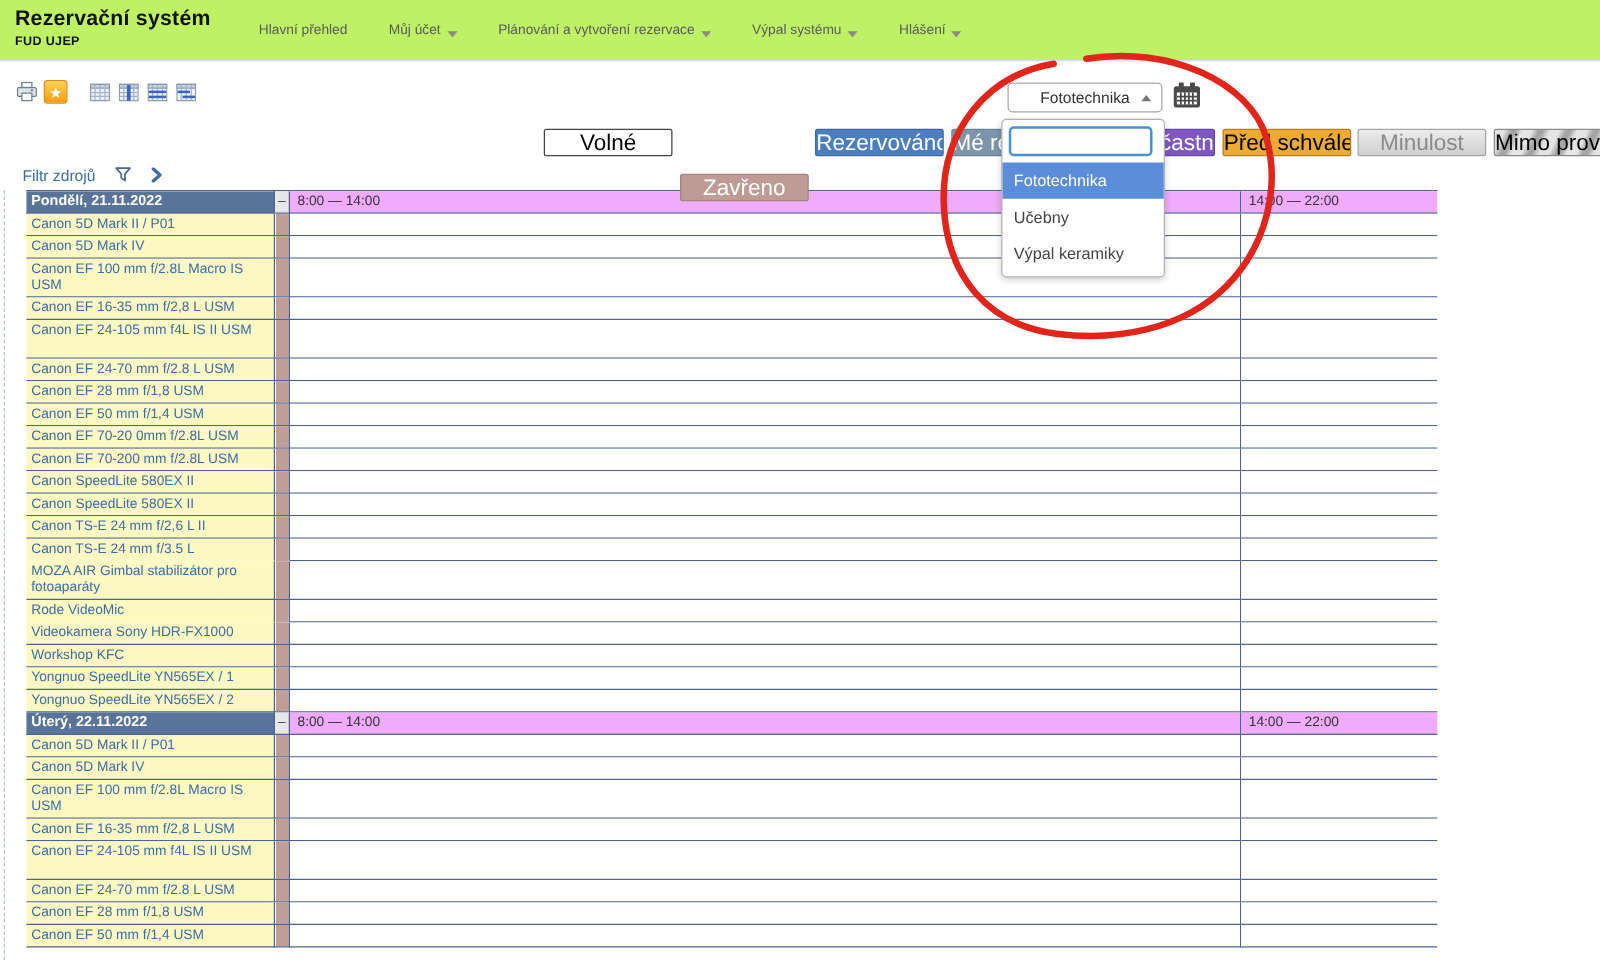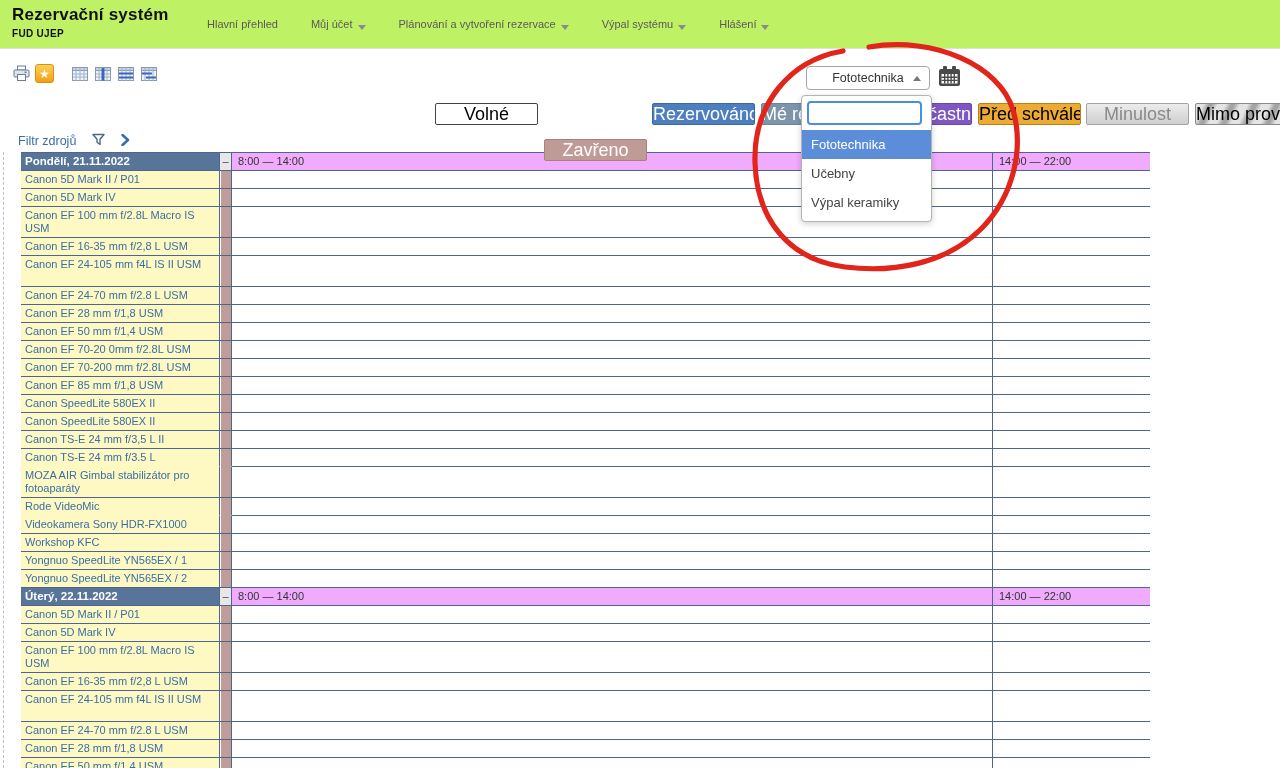--- a/index.html
+++ b/index.html
@@ -265,39 +265,33 @@
         <div class="c-slot s1"></div>
         <div class="c-slot s2"></div>
       </div>
       <div class="cal-row">
         <div class="c-res">Canon EF 70-200 mm f/2.8L USM</div>
         <div class="c-strip"></div>
         <div class="c-slot s1"></div>
         <div class="c-slot s2"></div>
       </div>
       <div class="cal-row">
-        <div class="c-res">Canon EF 85 mm f/1,8 USM</div>
-        <div class="c-strip"></div>
-        <div class="c-slot s1"></div>
-        <div class="c-slot s2"></div>
-      </div>
-      <div class="cal-row">
         <div class="c-res">Canon SpeedLite 580EX II</div>
         <div class="c-strip"></div>
         <div class="c-slot s1"></div>
         <div class="c-slot s2"></div>
       </div>
       <div class="cal-row">
         <div class="c-res">Canon SpeedLite 580EX II</div>
         <div class="c-strip"></div>
         <div class="c-slot s1"></div>
         <div class="c-slot s2"></div>
       </div>
       <div class="cal-row">
-        <div class="c-res">Canon TS-E 24 mm f/3,5 L II</div>
+        <div class="c-res">Canon TS-E 24 mm f/2,6 L II</div>
         <div class="c-strip"></div>
         <div class="c-slot s1"></div>
         <div class="c-slot s2"></div>
       </div>
       <div class="cal-row nb">
         <div class="c-res">Canon TS-E 24 mm f/3.5 L</div>
         <div class="c-strip"></div>
         <div class="c-slot s1"></div>
         <div class="c-slot s2"></div>
       </div>

